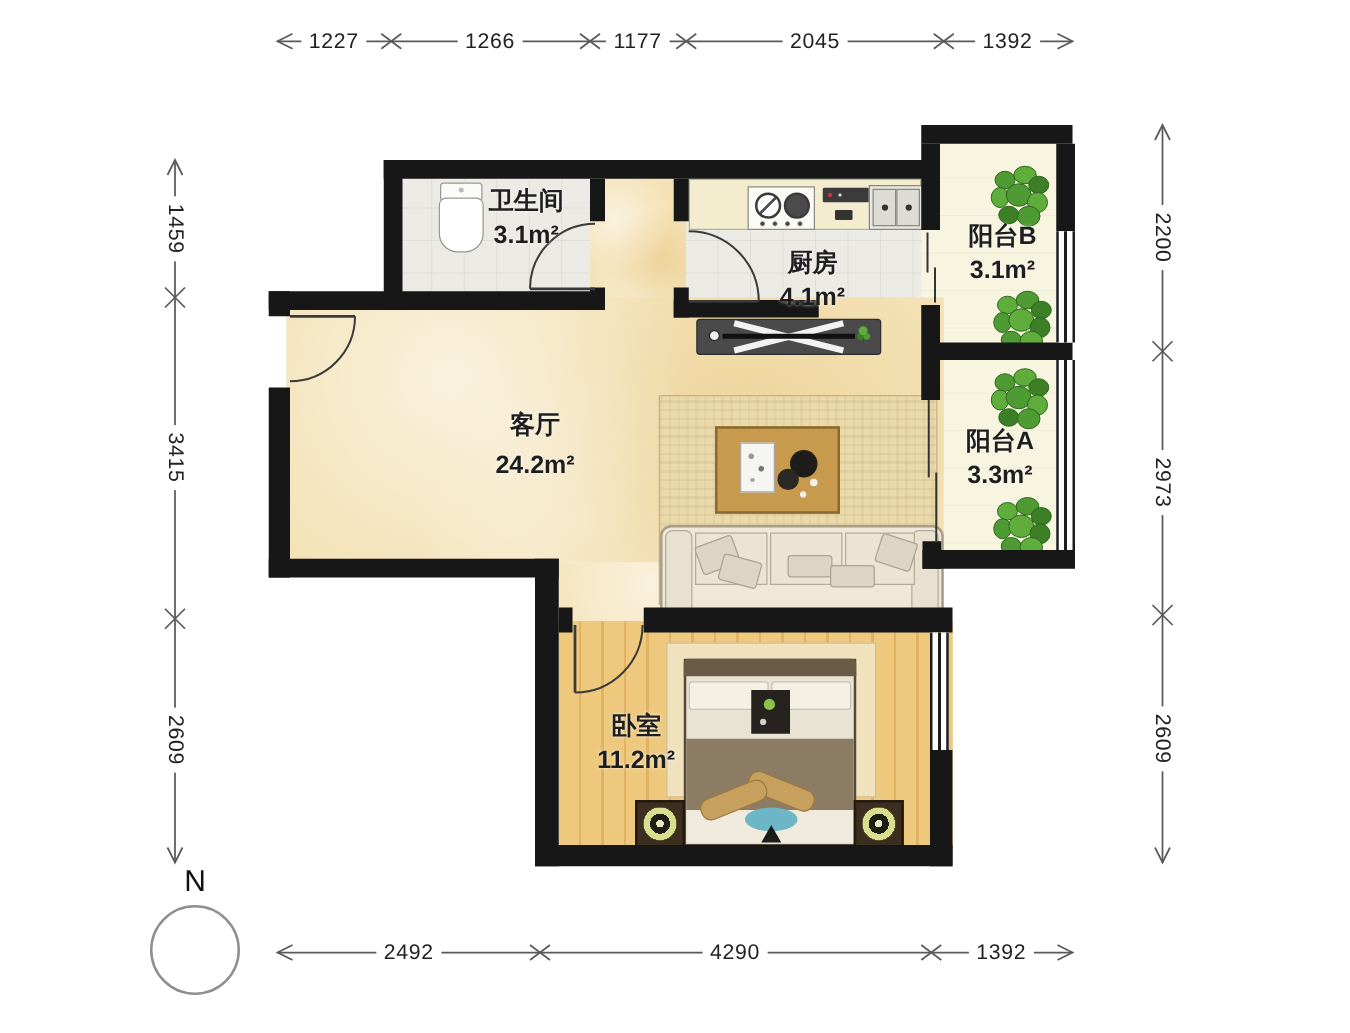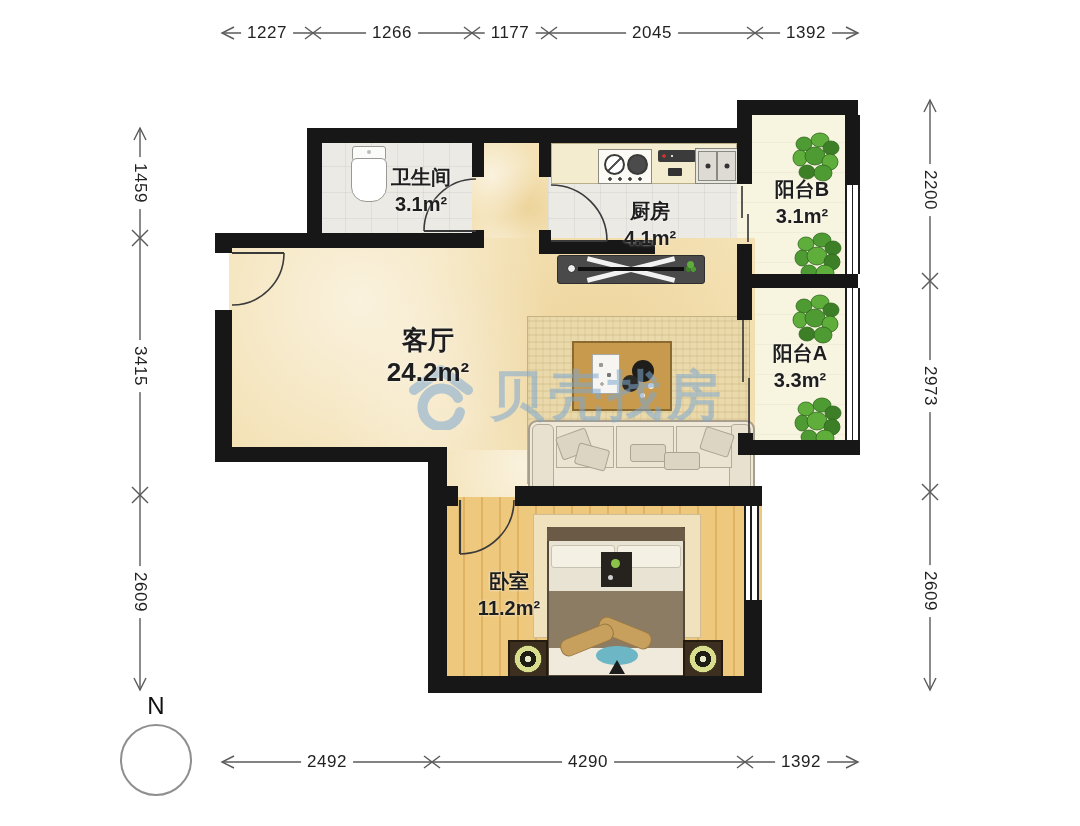--- a/index.html
+++ b/index.html
@@ -20,21 +20,21 @@
   .floor-wood{background-color:#eac371;
     background-image:repeating-linear-gradient(90deg,#edc87d 0 16px,#dfb264 16px 18px),
                      repeating-linear-gradient(0deg, rgba(255,255,255,.07) 0 26px, rgba(120,80,30,.07) 26px 28px);}
   
   .wall{position:absolute;background:#171717;}
   .window{position:absolute;background:#fff;border-left:2px solid #1d1d1d;border-right:2px solid #1d1d1d;
     background-image:linear-gradient(90deg, transparent calc(50% - 1px), #1d1d1d calc(50% - 1px), #1d1d1d calc(50% + 1px), transparent calc(50% + 1px));}
   
   .roomlabel{position:absolute;transform:translateX(-50%);text-align:center;color:#1e1e1e;
     font-weight:600;line-height:27px;font-size:20px;white-space:nowrap;text-shadow:0 0 3px rgba(255,255,255,.8);}
-  .roomlabel.big{font-size:26px;line-height:32px;}
+  .roomlabel.big{font-size:20px;line-height:32px;}
   .dimlabel{position:absolute;transform:translate(-50%,-50%);font-size:17px;color:#222;
     background:#fff;padding:0 6px;white-space:nowrap;letter-spacing:.5px;}
   .dimlabel.v{transform:translate(-50%,-50%) rotate(90deg);padding:0 6px;}
   
   .toilet{position:absolute;left:351px;top:146px;width:36px;height:56px;}
   .toilet .tank{position:absolute;left:1px;top:0;width:32px;height:13px;background:#fbfbf9;border:1px solid #9a9a94;border-radius:3px;}
   .toilet .tank i{position:absolute;left:50%;top:3px;width:4px;height:4px;background:#bbb;border-radius:50%;transform:translateX(-50%);}
   .toilet .bowl{position:absolute;left:0;top:12px;width:34px;height:42px;background:#ffffff;border:1px solid #9a9a94;border-radius:6px 6px 15px 15px;}
   .counter{position:absolute;left:551px;top:143px;width:186px;height:41px;background:#f3eccf;border:1px solid #b9b089;box-sizing:border-box;}
   .stove{position:absolute;left:46px;top:5px;width:52px;height:33px;background:#fbfaf4;border:1px solid #8c8c84;}
@@ -323,31 +323,22 @@
     <g stroke="#333" stroke-width="1.6">
       <line x1="742" y1="186" x2="742" y2="218"></line>
         <line x1="748" y1="214" x2="748" y2="242"></line>
       <line x1="743" y1="320" x2="743" y2="382"></line>
         <line x1="749" y1="378" x2="749" y2="433"></line>
     </g>
 
     <polygon points="156,730 144,788 156,774 168,788" fill="#111"></polygon>
   </svg>
 
-  <div class="watermark">
-    <svg width="78" height="70" viewBox="0 0 78 70">
-      <g fill="none" stroke="rgba(125,168,208,0.55)" stroke-width="10" stroke-linecap="round" stroke-linejoin="round">
-        <path d="M12,30 L39,10 L66,30"></path>
-        <path d="M56,38 A19,19 0 1 0 58,52"></path>
-      </g>
-    </svg>
-    <span class="wm-text">贝壳找房</span>
-  </div>
-
-  <div class="roomlabel" style="left:421px;top:164px;">
+
+  <div class="roomlabel" style="left:421px;top:148px;">
     <div>卫生间</div>
     <div>3.1m²</div>
   </div>
   <div class="roomlabel" style="left:650px;top:198px;">
     <div>厨房</div>
     <div>4.1m²</div>
   </div>
   <div class="roomlabel" style="left:802px;top:176px;">
     <div>阳台B</div>
     <div>3.1m²</div>

